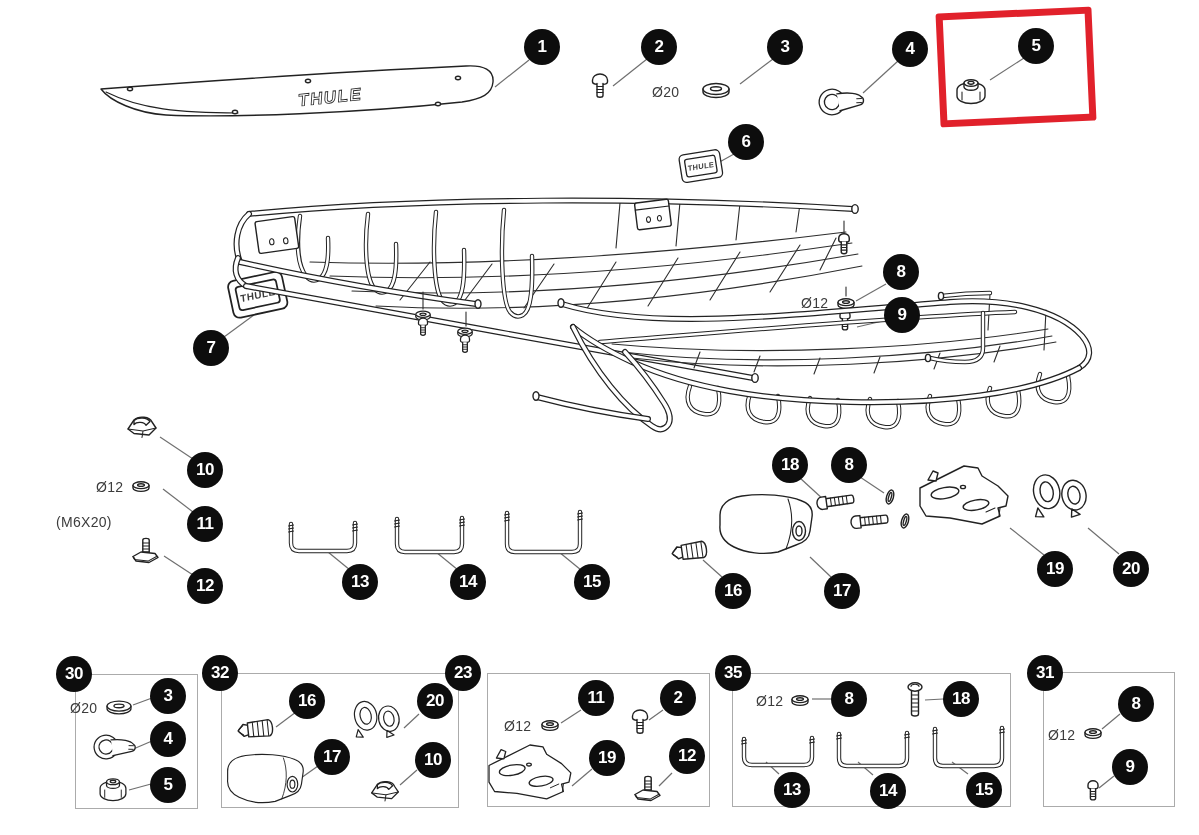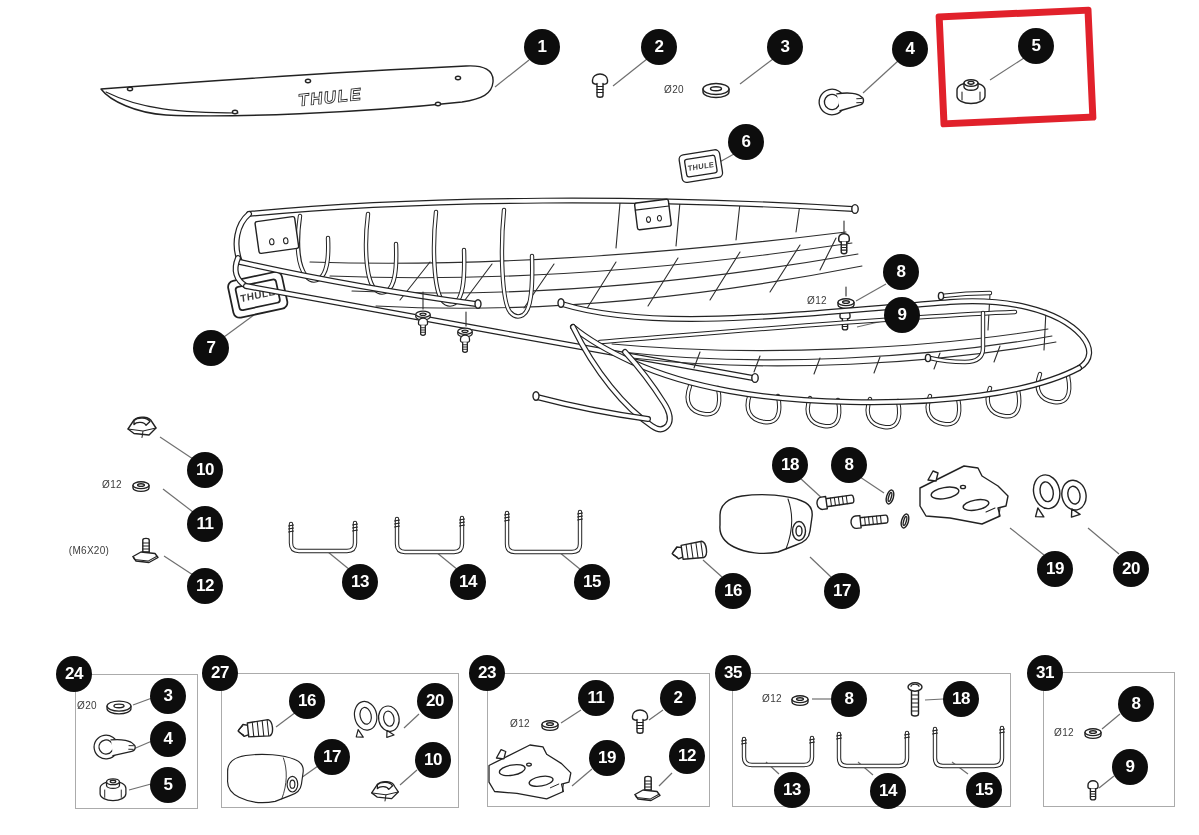--- a/index.html
+++ b/index.html
@@ -20,22 +20,22 @@
   .badge-t  { font-family:"Liberation Sans",sans-serif; font-weight:bold; font-size:8px; fill:#3a3a3a; letter-spacing:.4px; }
   .fairing-t{ font-family:"Liberation Sans",sans-serif; font-weight:bold; font-size:17px; fill:none; stroke:#2a2a2a; stroke-width:.85; letter-spacing:1.5px; }
   .co {
     position:absolute; width:36px; height:36px; border-radius:50%;
     background:#0d0d0d; color:#fff; font-weight:bold; font-size:17px;
     display:flex; align-items:center; justify-content:center; letter-spacing:-.5px;
     z-index:30;
   }
   .kit-box { position:absolute; border:1.5px solid #ababab; background:transparent; z-index:5; }
   .lbl {
-    position:absolute; font-size:10px; color:#3c3c3c; z-index:20;
-    text-align:center; letter-spacing:.3px; white-space:nowrap;
+    position:absolute; font-size:14px; color:#3c3c3c; z-index:20;
+    text-align:left; letter-spacing:.3px; white-space:nowrap;
   }
   .hl {
     position:absolute; left:938px; top:10px; width:142px; height:100px;
     border:7px solid #e1212b; border-radius:3px; transform:rotate(-2.6deg);
     z-index:25;
   }
 </style>
 </head>
 <body>
 
@@ -378,23 +378,23 @@
   <div class="co" style="left:342px;top:564px">13</div>
   <div class="co" style="left:450px;top:564px">14</div>
   <div class="co" style="left:574px;top:564px">15</div>
   <div class="co" style="left:715px;top:573px">16</div>
   <div class="co" style="left:824px;top:573px">17</div>
   <div class="co" style="left:772px;top:447px">18</div>
   <div class="co" style="left:831px;top:447px">8</div>
   <div class="co" style="left:1037px;top:551px">19</div>
   <div class="co" style="left:1113px;top:551px">20</div>
 
-  <div class="co" style="left:56px;top:656px">24</div>
-  <div class="co" style="left:202px;top:655px">27</div>
-  <div class="co" style="left:469px;top:655px">23</div>
+  <div class="co" style="left:56px;top:656px">30</div>
+  <div class="co" style="left:202px;top:655px">32</div>
+  <div class="co" style="left:445px;top:655px">23</div>
   <div class="co" style="left:715px;top:655px">35</div>
   <div class="co" style="left:1027px;top:655px">31</div>
 
   <div class="co" style="left:150px;top:678px">3</div>
   <div class="co" style="left:150px;top:721px">4</div>
   <div class="co" style="left:150px;top:767px">5</div>
 
   <div class="co" style="left:289px;top:683px">16</div>
   <div class="co" style="left:417px;top:683px">20</div>
   <div class="co" style="left:314px;top:739px">17</div>
@@ -410,19 +410,19 @@
   <div class="co" style="left:774px;top:772px">13</div>
   <div class="co" style="left:870px;top:773px">14</div>
   <div class="co" style="left:966px;top:772px">15</div>
 
   <div class="co" style="left:1118px;top:686px">8</div>
   <div class="co" style="left:1112px;top:749px">9</div>
 
   <span class="lbl" style="left:652px;top:84px;width:44px">Ø20</span>
   <span class="lbl" style="left:801px;top:295px;width:32px">Ø12</span>
   <span class="lbl" style="left:96px;top:479px;width:32px">Ø12</span>
-  <span class="lbl" style="left:56px;top:545px;width:66px">(M6X20)</span>
+  <span class="lbl" style="left:56px;top:514px;width:66px">(M6X20)</span>
   <span class="lbl" style="left:70px;top:700px;width:34px">Ø20</span>
   <span class="lbl" style="left:504px;top:718px;width:32px">Ø12</span>
   <span class="lbl" style="left:756px;top:693px;width:32px">Ø12</span>
   <span class="lbl" style="left:1048px;top:727px;width:32px">Ø12</span>
 
 </div>
 
 </body></html>

